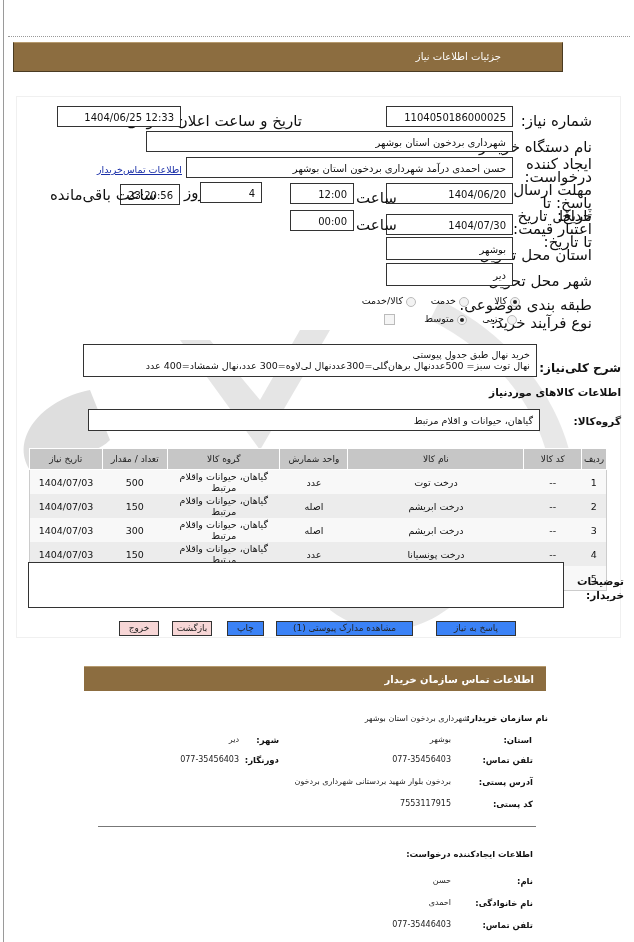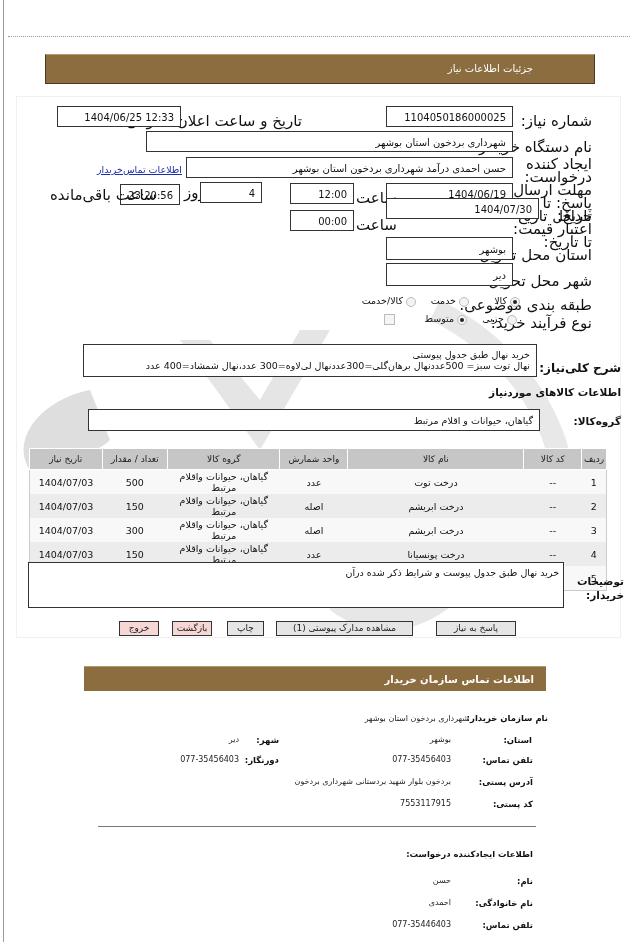--- a/index.html
+++ b/index.html
@@ -4,23 +4,23 @@
 <style>
   html, body { margin:0; padding:0; }
   body {
     width:634px; height:942px; overflow:hidden; position:relative;
     background:#ffffff; font-family:"DejaVu Sans", sans-serif; font-size:9.5px; color:#111;
     direction:rtl;
   }
   .left-rule { position:absolute; left:3px; top:0; width:1px; height:942px; background:#9a9a9a; }
   .dotted { position:absolute; left:8px; right:4px; top:36px; border-top:1px dotted #999; }
   .hdr {
-    position:absolute; left:13px; top:54px; width:498px; height:28px; background:#8c6d40;
+    position:absolute; left:13px; top:42px; width:498px; height:28px; background:#8c6d40;
     border:1px solid #4a3b22; border-top-color:#b69a6e; color:#fff; font-size:10px;
-    line-height:28px; padding-right:61px; width:487px;margin-left:32px;
+    line-height:28px; padding-right:61px; width:487px;
   }
   .panel { position:absolute; left:16px; top:96px; width:603px; height:540px; border:1px solid #f0f0f0; }
   .box {
     position:absolute; border:1px solid #333; background:#fff; height:21px; line-height:21px;
     font-size:10px; padding:0 6px; box-sizing:border-box; white-space:nowrap; overflow:hidden;
   }
   .ltr { direction:ltr; text-align:right; font-family:"DejaVu Sans", sans-serif; }
   .lbl { position:absolute; font-size:15px; color:#111; white-space:nowrap; }
   .lbl.wrap { white-space:normal; width:88px; line-height:13px; }
   .link { position:absolute; color:#1a2fa8; font-size:9.5px; }
@@ -35,21 +35,21 @@
   }
   table.items { position:absolute; left:29px; top:448px; width:578px; border-collapse:collapse; font-size:9.5px; border:1px solid #ccc; }
   table.items th { background:#c6c6c6; color:#222; font-weight:normal; height:18px; border:1px solid #fff; font-size:9px; }
   table.items td { height:17px; text-align:center; }
   table.items tr.odd td { background:#f8f8f8; }
   table.items tr.even td { background:#ececec; }
   .btn {
     position:absolute; top:621px; height:15px; line-height:12px; font-size:9px; text-align:center;
     border:1px solid #333; box-sizing:border-box; color:#222;
   }
-  .btn.green { background:#e5e5e5; }
+  .btn.green { background:#3b82f6; }
   .btn.red { background:#f7d6d6; }
   .hdr2 {
     position:absolute; left:84px; top:666px; width:462px; height:25px; background:#8c6d40; color:#fff;
     font-weight:bold; font-size:10px; line-height:25px; padding-right:12px; box-sizing:border-box;
     border-top:1px solid #b69a6e;
   }
   .c-lbl { position:absolute; font-size:8.5px; font-weight:bold; color:#111; white-space:nowrap; }
   .c-val { position:absolute; font-size:8px; color:#222; white-space:nowrap; }
   .hr { position:absolute; left:98px; width:438px; top:826px; border-top:1px solid #777; }
   .watermark { position:absolute; pointer-events:none; }
@@ -77,30 +77,30 @@
 <div class="box ltr" style="left:57px;top:106px;width:124px">1404/06/25 12:33</div>
 
 <span class="lbl" style="right:42px;top:138px">نام دستگاه خریدار:</span>
 <div class="box" style="left:146px;top:131px;width:367px;text-align:right">شهرداری بردخون استان بوشهر</div>
 
 <span class="lbl wrap" style="right:42px;top:158px">ایجاد کننده درخواست:</span>
 <div class="box" style="left:186px;top:157px;width:327px;text-align:right">حسن احمدی درآمد شهرداری بردخون استان بوشهر</div>
 <a class="link" style="left:97px;top:164px" href="#">اطلاعات تماس‌خریدار</a>
 
 <span class="lbl wrap" style="right:42px;top:184px">مهلت ارسال پاسخ: تا تاریخ:</span>
-<div class="box ltr" style="left:386px;top:183px;width:127px">1404/06/19</div>
+<div class="box ltr" style="left:386px;top:183px;width:127px">1404/06/20</div>
 <span class="lbl" style="left:356px;top:189px">ساعت</span>
 <div class="box ltr" style="left:290px;top:183px;width:64px">12:00</div>
 <span class="lbl" style="left:184px;top:184px">روز</span>
 <div class="box ltr" style="left:200px;top:182px;width:62px">4</div>
 <div class="box ltr" style="left:120px;top:184px;width:60px">23:20:56</div>
 <span class="lbl" style="left:50px;top:186px">ساعت باقی‌مانده</span>
 
 <span class="lbl wrap" style="right:42px;top:210px">حداقل تاریخ اعتبار قیمت: تا تاریخ:</span>
-<div class="box ltr" style="left:386px;top:198px;width:153px">1404/07/30</div>
+<div class="box ltr" style="left:386px;top:214px;width:127px">1404/07/30</div>
 <span class="lbl" style="left:356px;top:216px">ساعت</span>
 <div class="box ltr" style="left:290px;top:210px;width:64px">00:00</div>
 
 <span class="lbl" style="right:42px;top:246px">استان محل تحویل:</span>
 <div class="box" style="left:386px;top:237px;width:127px;height:23px;line-height:23px;text-align:right">بوشهر</div>
 <span class="lbl" style="right:42px;top:272px">شهر محل تحویل:</span>
 <div class="box" style="left:386px;top:263px;width:127px;height:23px;line-height:23px;text-align:right">دیر</div>
 
 <span class="lbl" style="right:42px;top:296px">طبقه بندی موضوعی:</span>
 <span class="opt" style="right:111px;top:295px"><span class="radio on"></span><span>کالا</span></span>
@@ -179,21 +179,20 @@
       <td>اصله</td>
       <td>گیاهان، حیوانات واقلام مرتبط</td>
       <td>400</td>
       <td>1404/07/03</td>
     </tr>
   </tbody>
 </table>
 
 <span class="lbl bold" style="right:10px;top:574px;font-size:10.5px;width:50px;white-space:normal;line-height:14px">توضیحات خریدار:</span>
 <div class="textarea" style="left:28px;top:562px;width:536px;height:46px;line-height:12px;padding:4px 4px">
-  <div>خرید نهال طبق جدول پیوست و شرایط ذکر شده درآن</div>
 </div>
 
 <div class="btn green" style="left:436px;width:80px">پاسخ به نیاز</div>
 <div class="btn green" style="left:276px;width:137px">مشاهده مدارک پیوستی (1)</div>
 <div class="btn green" style="left:227px;width:37px">چاپ</div>
 <div class="btn red" style="left:172px;width:40px">بازگشت</div>
 <div class="btn red" style="left:119px;width:40px">خروج</div>
 
 <div class="hdr2">اطلاعات تماس سازمان خریدار</div>
 

